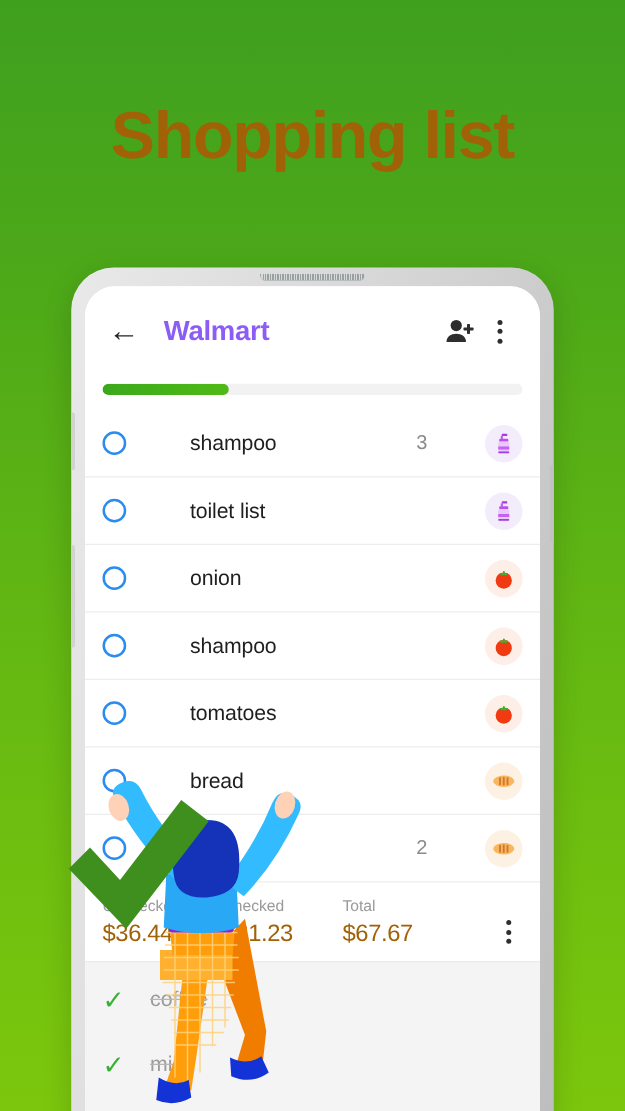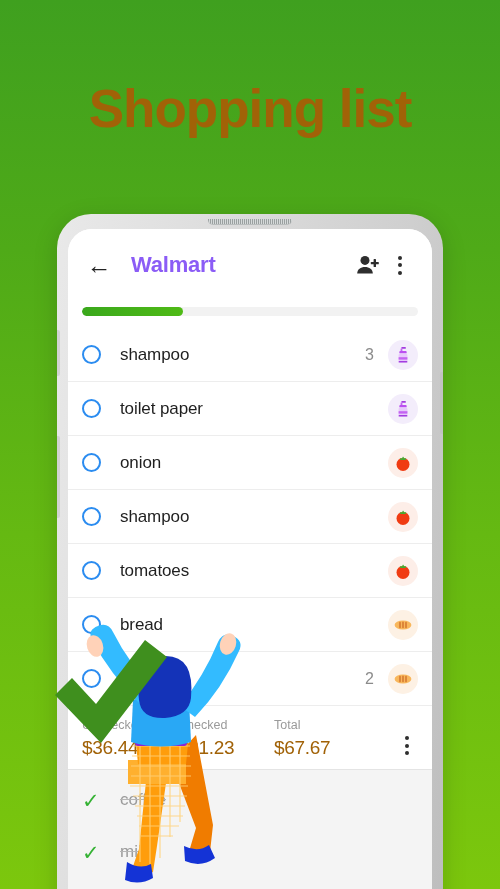--- a/index.html
+++ b/index.html
@@ -73,21 +73,21 @@
   }
   .progress-fill {
     height:100%; border-radius:6px;
     background:linear-gradient(90deg,#3aa81c,#4fba16);
   }
 
   
   .list { background:#fff; }
   .row {
     display:flex; align-items:center; height:54px; padding:0 14px;
-    border-bottom:1px solid #ededed; position:relative;
+    border-bottom:1px solid #ededed; position:relative;gap:32px;
   }
   .cbox {
     width:19px; height:19px; border-radius:50%;
     border:2.3px solid #2b8cf0; flex:0 0 auto;
   }
   .row-label {
     margin-left:19px; font-size:17px; color:#1f1f1f; flex:1;
     letter-spacing:-.1px;
   }
   .qty { font-size:16px; color:#8b8b8b; margin-right:14px; }
@@ -173,21 +173,21 @@
               <rect x="6.6" y="2.6" width="1.8" height="2.6" fill="#c463f2"></rect>
               <rect x="5.3" y="5" width="7.4" height="2.4" rx="1" fill="#bb4ff0"></rect>
               <rect x="4.6" y="7.2" width="8.8" height="9.4" rx="1.8" fill="#e7c9fb"></rect>
               <rect x="4.6" y="11.2" width="8.8" height="2.4" fill="#c463f2"></rect>
               <rect x="4.6" y="15.1" width="8.8" height="1.5" rx=".6" fill="#a33de0"></rect>
             </svg>
           </div>
         </div>
         <div class="row">
           <div class="cbox"></div>
-          <div class="row-label">toilet paper</div>
+          <div class="row-label">toilet list</div>
           <div class="qty"></div>
           <div class="thumb soap">
             <svg width="18" height="18" viewBox="0 0 18 18">
               <rect x="7.4" y="1" width="4.4" height="1.8" rx=".5" fill="#a33de0"></rect>
               <rect x="6.6" y="2.6" width="1.8" height="2.6" fill="#c463f2"></rect>
               <rect x="5.3" y="5" width="7.4" height="2.4" rx="1" fill="#bb4ff0"></rect>
               <rect x="4.6" y="7.2" width="8.8" height="9.4" rx="1.8" fill="#e7c9fb"></rect>
               <rect x="4.6" y="11.2" width="8.8" height="2.4" fill="#c463f2"></rect>
               <rect x="4.6" y="15.1" width="8.8" height="1.5" rx=".6" fill="#a33de0"></rect>
             </svg>

